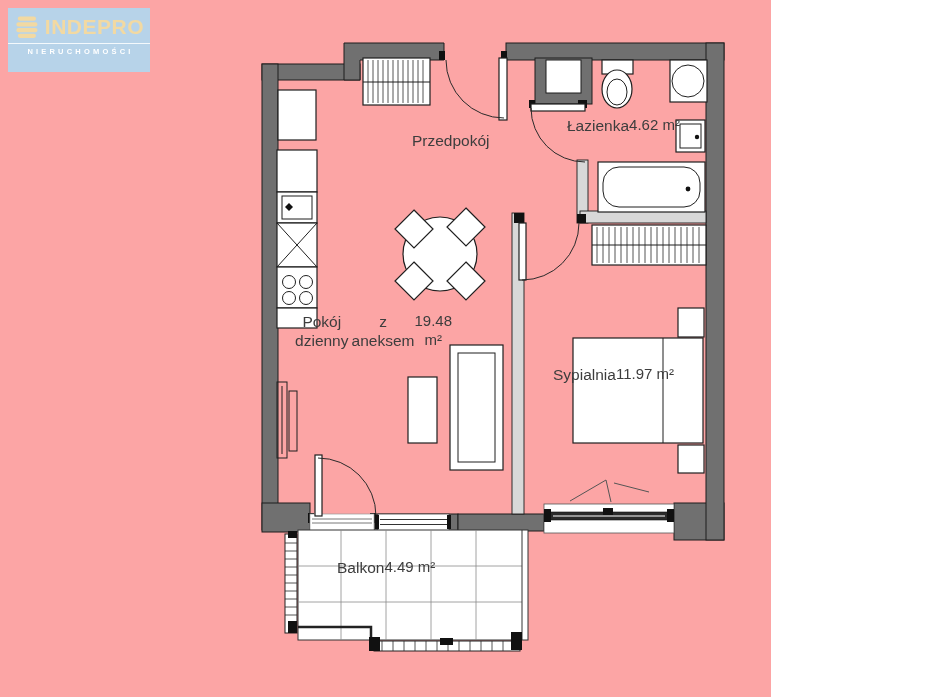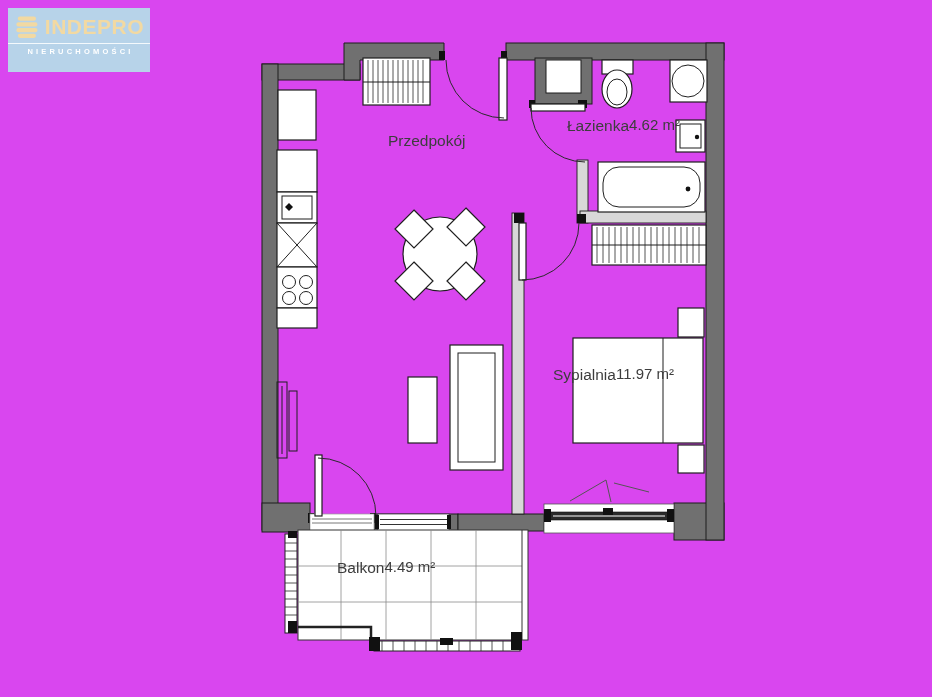--- a/index.html
+++ b/index.html
@@ -1,16 +1,16 @@
 <!DOCTYPE html>
 <html style="--exterior-wall: #707070; --interior-wall: #d8d8d8; --logo-bg: #b7d3e9; --logo-text: #f2d9a2; --logo-tagline: #ffffff;"><head>
 <meta charset="utf-8">
 <style>
   html,body{margin:0;padding:0;background:#ffffff;}
-  #canvas{position:relative;width:932px;height:697px;background:#d946ef;overflow:hidden;
+  #canvas{position:relative;width:771px;height:697px;background:#fca5a5;overflow:hidden;
           font-family:"Liberation Sans",sans-serif;}
   #plan-svg{position:absolute;left:0;top:0;}
 
   
   .logo{position:absolute;left:8px;top:8px;width:142px;background:var(--logo-bg,#b7d3e9);
         display:flex;flex-direction:column;}
   .logo-top{display:flex;align-items:center;gap:5px;padding:5px 6px 3px 6px;}
   .logo-word{font-size:21px;font-weight:bold;letter-spacing:.5px;color:var(--logo-text,#f2d9a2);}
   .logo-tagline{border-top:1px solid rgba(255,255,255,.85);text-align:center;
         font-size:7.5px;letter-spacing:3.2px;color:var(--logo-tagline,#ffffff);
@@ -284,29 +284,34 @@
         <rect x="4" y="3" width="19" height="4.5" rx="2.2" fill="#f2d9a2"></rect>
         <rect x="2.5" y="9" width="22" height="4.5" rx="2.2" fill="#f2d9a2"></rect>
         <rect x="2.5" y="15" width="22" height="4.5" rx="2.2" fill="#f2d9a2"></rect>
         <rect x="4" y="21" width="19" height="4.5" rx="2.2" fill="#f2d9a2"></rect>
       </svg>
       <span class="logo-word">INDEPRO</span>
     </div>
     <div class="logo-tagline">NIERUCHOMOŚCI</div>
   </div>
 
-  <div class="room-label" style="left:388px;top:131px;width:160px;">
+  <div class="room-label" style="left:412px;top:131px;width:160px;">
     <span class="rl-name">Przedpokój</span>
   </div>
 
   <div class="room-label" style="left:567px;top:116px;width:120px;">
     <span class="rl-name">Łazienka</span>
     <span class="rl-area">4.62 m²</span>
   </div>
 
+  <div class="room-label" style="left:292px;top:312px;width:160px;">
+    <span class="rl-name">Pokój dzienny</span>
+    <span class="rl-name">z aneksem</span>
+    <span class="rl-area">19.48 m²</span>
+  </div>
 
   <div class="room-label" style="left:553px;top:365px;width:140px;">
     <span class="rl-name">Sypialnia</span>
     <span class="rl-area">11.97 m²</span>
   </div>
 
   <div class="room-label" style="left:337px;top:558px;width:140px;">
     <span class="rl-name">Balkon</span>
     <span class="rl-area">4.49 m²</span>
   </div>

